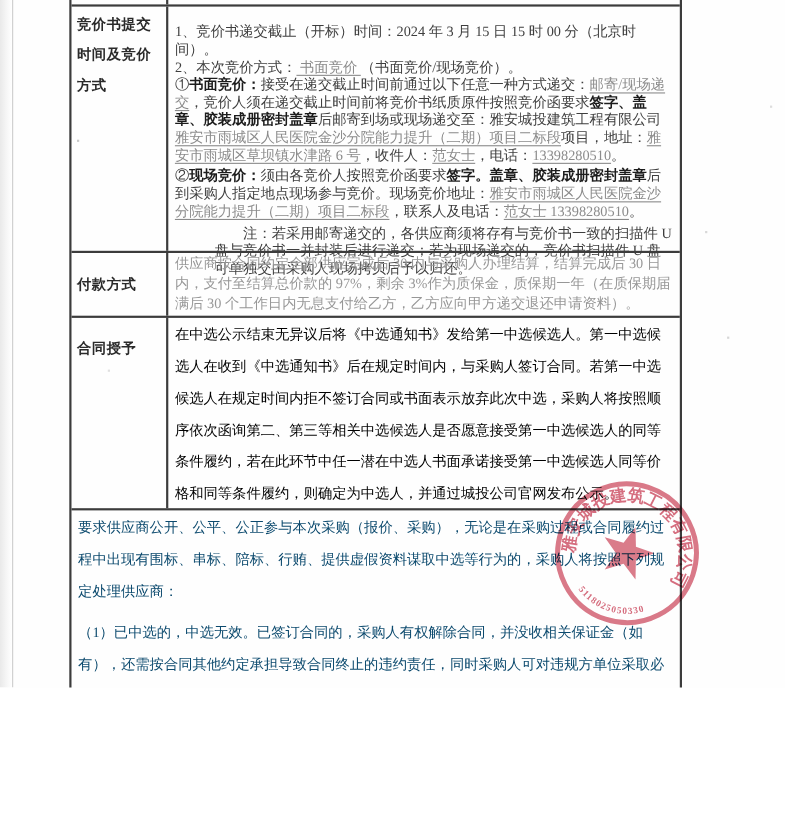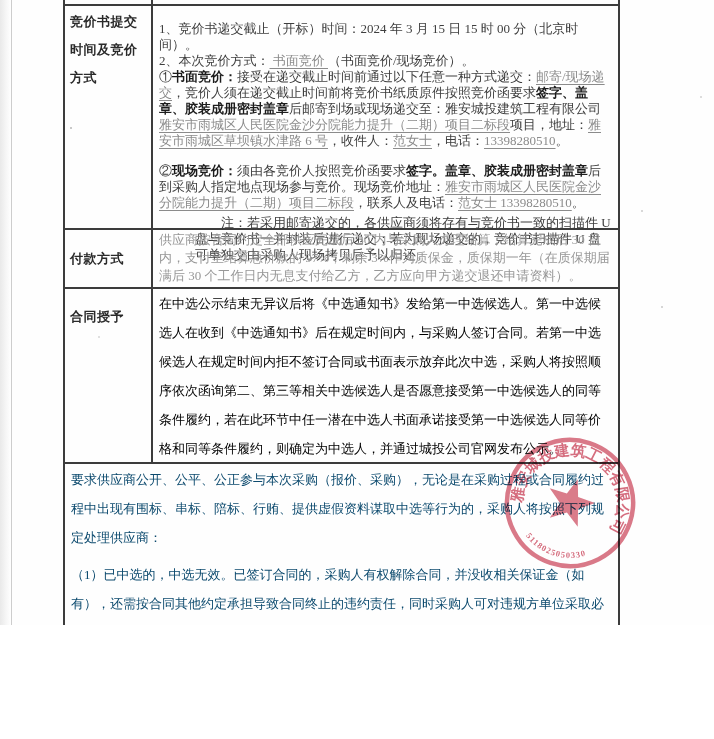--- a/index.html
+++ b/index.html
@@ -42,21 +42,21 @@
   .hcell{
     width:78px;flex:0 0 78px;border-right:2px solid var(--line);
     font-weight:bold;font-size:13px;line-height:28px;color:#2a2a2a;
     padding:0 3px 0 5px;box-sizing:content-box;letter-spacing:.5px;
   }
   .ccell{flex:1 1 auto;padding:0 5px 0 6px;box-sizing:border-box;word-break:break-all;}
   .para{margin:0;}
   .b{font-weight:bold;color:var(--ink-bold);}
   .u{color:var(--ink-under);text-decoration:underline;text-underline-offset:3px;text-decoration-thickness:1px;}
   .note{text-indent:2em;margin-top:4px;margin-left:36px;}
-  .mt2{margin-top:14px;}
+  .mt2{margin-top:3px;}
   .gap{margin-top:8px;}
   
   .r1{height:222px;} .r1 .ccell{font-size:13px;line-height:16px;padding-top:15px;}
   .r1 .hcell{padding-top:2px;}
   .r2{height:57px;}  .r2 .ccell{font-size:13px;line-height:18px;padding-top:1px;color:var(--ink-faded);}
   .r2 .hcell{display:flex;align-items:center;text-align:right;}
   .r3{height:173px;} .r3 .ccell{font-size:13px;line-height:29px;padding-top:0;color:#000000;}
   .r3 .hcell{padding-top:14px;}
   .r4{height:267px;} .r4 .ccell{font-size:13px;line-height:29px;padding-top:1px;color:#0c4a6e;}
   .r4 .hcell{display:flex;align-items:center;}

